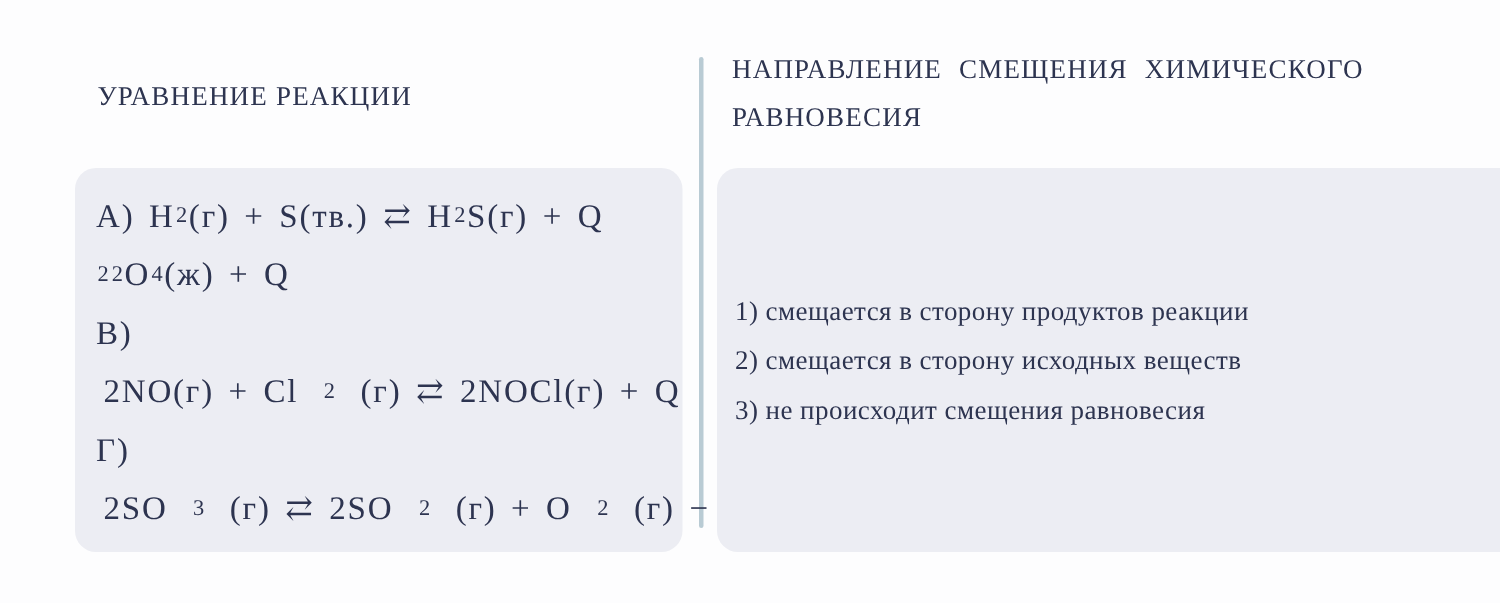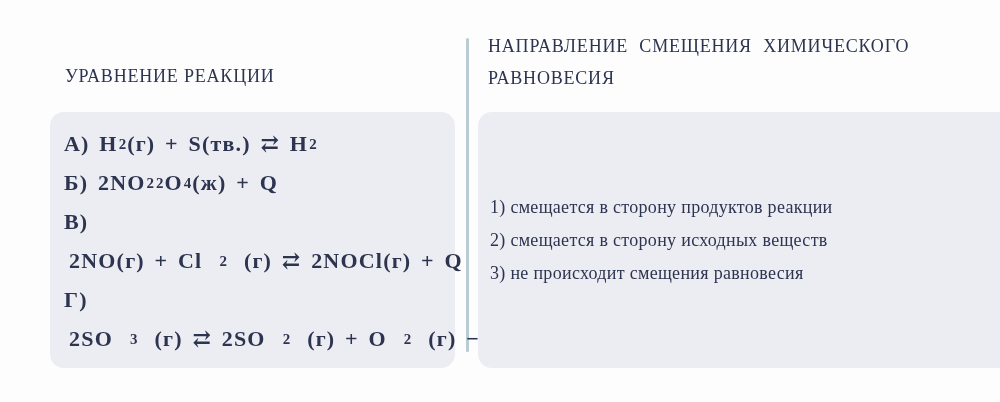--- a/index.html
+++ b/index.html
@@ -25,21 +25,20 @@
   .hdr {
     position: absolute;
     font-size: 18px;
     letter-spacing: 0.8px;
     color: var(--text);
   }
   .hdr-left {
     left: 65px;
     top: 54px;
     white-space: nowrap;
-    margin-top: 12px;
   }
   .hdr-right {
     left: 488px;
     top: 30px;
     width: 460px;
     line-height: 32px;
     word-spacing: 6px;
   }
   
   .divider {
@@ -77,21 +76,20 @@
   
   .eq-row {
     height: 39px;
     display: flex;
     align-items: center;
     font-size: 22px;
     letter-spacing: 1.2px;
     word-spacing: 3px;
     white-space: nowrap;
     color: var(--text);
-    font-weight: bold;
   }
   .eq-row.indent { padding-left: 5px; gap: 16px; }
   .eq-row sub {
     font-size: 0.68em;
     letter-spacing: 0;
     vertical-align: -0.55em;
     line-height: 0;
     margin: 0 1px;
   }
   
@@ -115,23 +113,23 @@
   <div class="hdr hdr-right">НАПРАВЛЕНИЕ СМЕЩЕНИЯ ХИМИЧЕСКОГО РАВНОВЕСИЯ</div>
 
   <div class="divider"></div>
 
   <div class="card card-left">
     <div class="eq-row">
         <span>А) H</span>
         <sub>2</sub>
         <span>(г) + S(тв.) ⇄ H</span>
         <sub>2</sub>
+        <span>S(г) + Q</span>
       </div>
     <div class="eq-row">
-        <span>Б) 2NO</span>
         <sub>2</sub>
         <sub>2</sub>
         <span>O</span>
         <sub>4</sub>
         <span>(ж) + Q</span>
       </div>
     <div class="eq-row">
         <span>В)</span>
       </div>
     <div class="eq-row indent">

